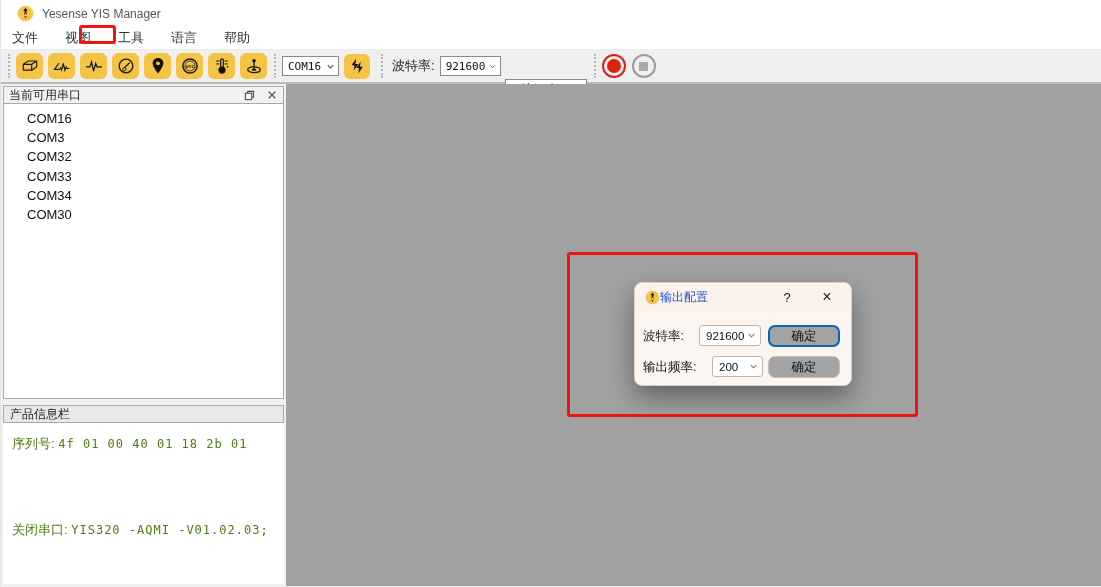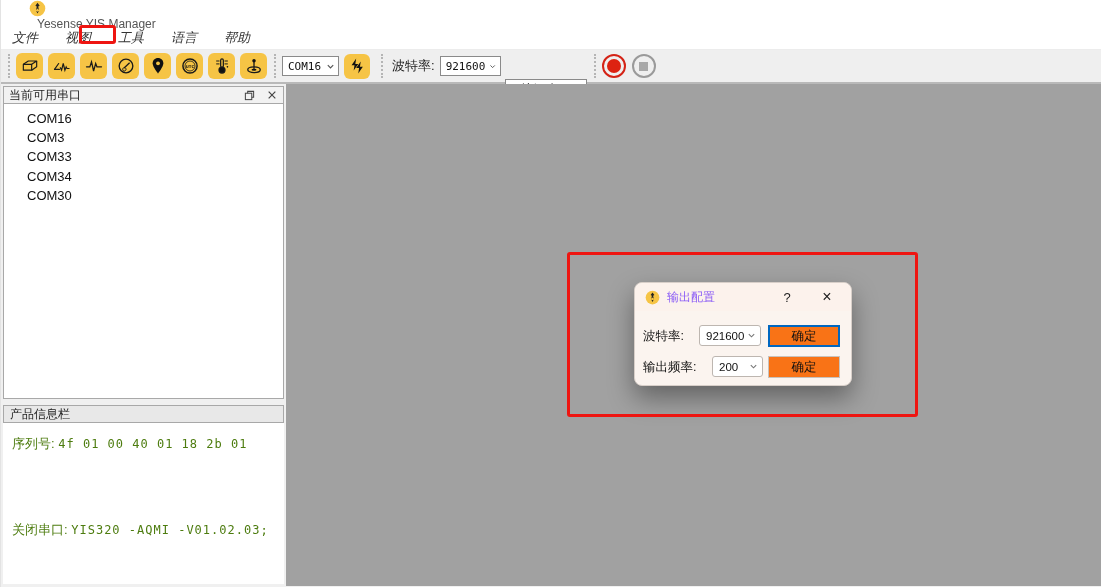--- a/index.html
+++ b/index.html
@@ -1,27 +1,27 @@
 <!DOCTYPE html>
 <html><head>
 <meta charset="utf-8">
 <style>
   * { margin:0; padding:0; box-sizing:border-box; }
   html,body { width:1101px; height:587px; overflow:hidden; }
   body { font-family:"Liberation Sans", sans-serif; background:#ffffff; position:relative; }
   .window { width:1101px; height:587px; position:relative; background:#f0f0f0; border-left:1px solid #e3e3e3; }
 
   
-  .titlebar { height:27px; background:#ffffff; display:flex; align-items:flex-start; padding-left:28px;flex-direction:column; }
+  .titlebar { height:27px; background:#ffffff; display:flex; align-items:center; padding-left:16px; }
   .titlebar .logo { width:17px; height:17px; }
   .titlebar .title { margin-left:8px; font-size:12px; color:#555; }
 
   
   .menubar { height:23px; background:#ffffff; display:flex; align-items:center; border-bottom:1px solid #ececec; }
-  .menu-item { font-size:13px; color:#333; padding:2px 11px; margin-right:5px; cursor:default;font-style:italic; }
+  .menu-item { font-size:13px; color:#333; padding:2px 11px; margin-right:5px; cursor:default; }
 
   
   .toolbar { height:34px; background:#efefef; display:flex; align-items:center; padding-left:5px; border-bottom:2px solid #b9b9b9; }
   .grip { width:4px; height:24px; border-left:2px dotted #b5b5b5; margin:0 4px 0 2px; }
   .tool-btn { width:27px; height:26px; background:#f6c445; border:none; border-radius:6px; margin-right:5px;
               display:flex; align-items:center; justify-content:center; cursor:pointer; }
   .tool-btn svg { width:20px; height:20px; }
   .combo { height:20px; background:#ffffff; border:1px solid #8a8a8a; display:inline-flex; align-items:center;
            justify-content:space-between; padding:0 3px 0 5px; font-family:"DejaVu Sans Mono", monospace;
            font-size:11px; color:#111; cursor:pointer; }
@@ -54,32 +54,32 @@
   .info-line2 { position:absolute; left:9px; top:98px; }
   .mono-val { font-family:"DejaVu Sans Mono", monospace; font-size:12px; letter-spacing:1px; }
   .main { flex:1; background:#a1a1a1; }
 
   
   .dialog { position:absolute; left:633px; top:282px; width:218px; height:104px; background:#fbf4ef;
             border:1px solid #d8cfc9; border-radius:8px; box-shadow:0 12px 26px rgba(0,0,0,.38); }
   .dlg-title { height:28px; display:flex; align-items:center; padding:0 10px; position:relative;
                border-radius:8px 8px 0 0; background:#fcf2ec; }
   .dlg-title .logo { width:15px; height:15px; }
-  .dlg-title .dlg-text { font-size:12px; color:#8b5cf6; margin-left:7px; }
+  .dlg-title .dlg-text { font-size:12px; color:#1d4ed8; }
   .dlg-help { position:absolute; left:143px; top:5px; width:18px; height:18px; font-size:13px; color:#222;
               display:flex; align-items:center; justify-content:center; cursor:pointer; background:none; border:none; }
   .dlg-close { position:absolute; left:182px; top:4px; width:20px; height:20px; font-size:16px; color:#222;
                display:flex; align-items:center; justify-content:center; cursor:pointer; background:none; border:none; }
   .dlg-label { font-size:12.5px; color:#111; position:absolute; left:8px; top:3px; white-space:nowrap; }
   .dlg-combo { position:absolute; top:0; height:21px; background:#fff; border:1px solid #bdb6b0; border-radius:3px;
                display:flex; align-items:center; justify-content:space-between; padding:0 4px 0 6px;
                font-size:11.5px; color:#111; cursor:pointer; }
   .dlg-combo .chev { width:9px; height:9px; }
-  .dlg-btn { position:absolute; top:0; width:72px; height:22px; background:#f97316; border:1px solid #c8c2bc;
-             border-radius:0; font-size:12.5px; color:#111; cursor:pointer; font-family:"Liberation Sans", sans-serif; }
+  .dlg-btn { position:absolute; top:0; width:72px; height:22px; background:#a3a3a3; border:1px solid #c8c2bc;
+             border-radius:7px; font-size:12.5px; color:#111; cursor:pointer; font-family:"Liberation Sans", sans-serif; }
   .dlg-btn.default { border:2px solid #0067c0; }
 
   
   .red-box { position:absolute; border:3px solid #ee1511; border-radius:3px; pointer-events:none; }
   .red-box.menu { left:78px; top:25px; width:37px; height:19px; }
   .red-box.dialog-area { left:566px; top:252px; width:351px; height:165px; }
 
   svg { display:block; }
 </style>
 </head>
@@ -229,20 +229,21 @@
         </span>
         <span class="pt-icon">
           <svg viewBox="0 0 12 12" width="10" height="10">
               <path d="M2 2 L10 10 M10 2 L2 10" stroke="#444" stroke-width="1.4"></path>
             </svg>
         </span>
       </div>
       <ul class="port-list">
         <li>COM16</li>
         <li>COM3</li>
+        <li>COM32</li>
         <li>COM33</li>
         <li>COM34</li>
         <li>COM30</li>
       </ul>
       <div class="splitter"></div>
       <div class="info-header">
         <span>产品信息栏</span>
       </div>
       <div class="info-body">
         <div class="info-line1">

